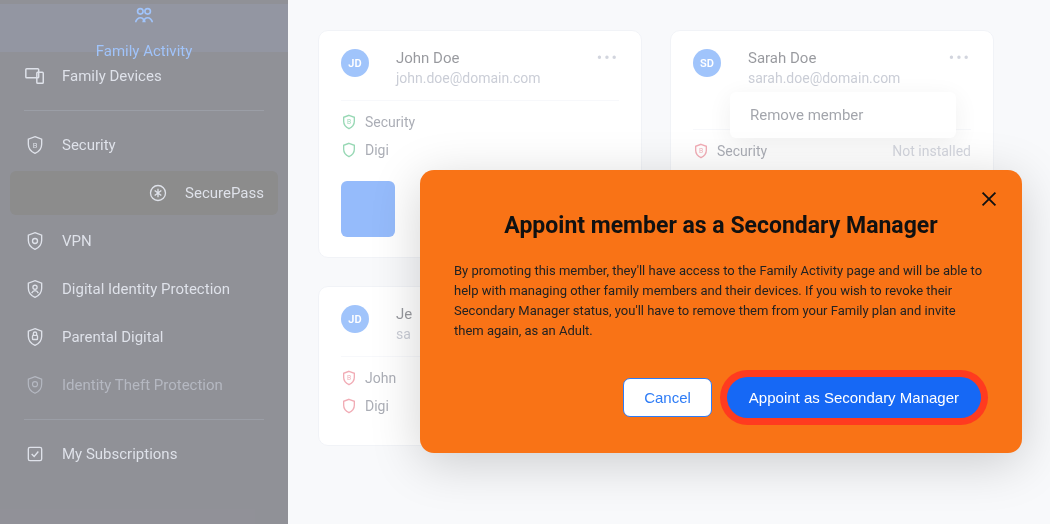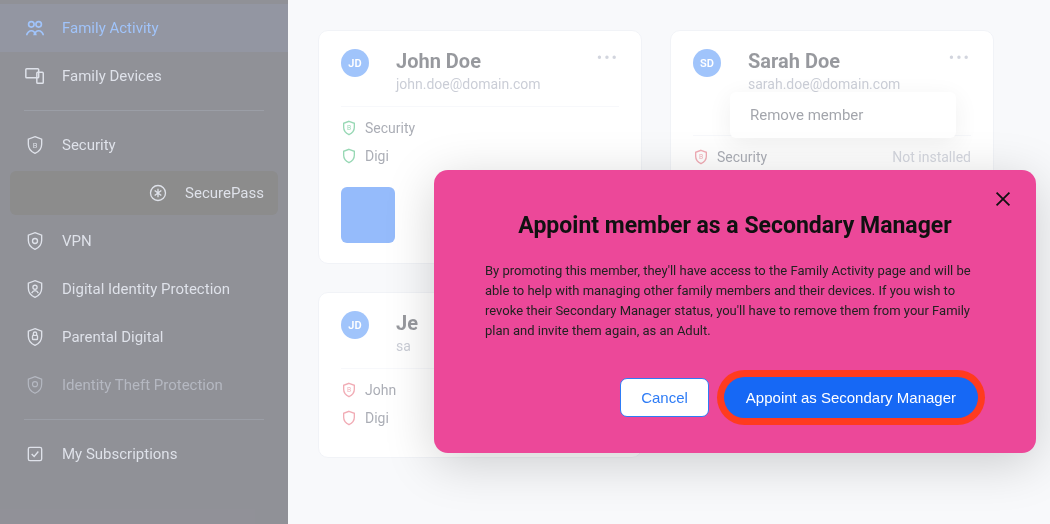--- a/index.html
+++ b/index.html
@@ -27,20 +27,21 @@
     height: 48px;
     padding: 0 24px;
     gap: 16px;
     font-size: 15px;
     cursor: pointer;
   }
   .side-item .icon { width: 22px; height: 22px; display: flex; align-items: center; justify-content: center; }
   .side-item.active {
     background: #111831;
     color: #2e7cf6;
+    flex-direction: column;
   }
   .side-item.dim { color: #5b6377; }
   .side-item.selected-dark {
     background: #000000;
     border-radius: 6px;
     margin: 2px 10px;
     height: 44px;
     padding: 0 14px;
     justify-content: flex-end;
   }
@@ -81,21 +82,21 @@
     background: #2e7cf6;
     color: #fff;
     font-size: 11px;
     font-weight: 600;
     display: flex;
     align-items: center;
     justify-content: center;
     flex-shrink: 0;
   }
   .name-block { flex: 1; }
-  .member-name { font-weight: 700; color: #1a1d28; font-size: 20px; }
+  .member-name { font-weight: 400; color: #1a1d28; font-size: 15px; }
   .member-email { color: #8a91a5; font-size: 14px; margin-top: 3px; }
   .dots { color: #9ba2b5; letter-spacing: 2px; font-size: 16px; cursor: pointer; line-height: 10px; padding-top: 4px; }
   .status-divider {
     border-top: 1px solid #edf0f6;
     margin: 12px 0;
   }
   .status-row {
     display: flex;
     align-items: center;
     justify-content: space-between;
@@ -137,27 +138,27 @@
   
   .overlay {
     position: absolute;
     inset: 0;
     background: rgba(255,255,255,0.55);
     z-index: 4;
   }
   
   .modal {
     position: absolute;
-    left: 434px;
+    left: 420px;
     top: 170px;
     width: 602px;
-    background: #ec4899;
+    background: #f97316;
     border-radius: 14px;
     box-shadow: 0 10px 50px rgba(0,0,0,0.18);
-    padding: 36px 51px 28px;
+    padding: 36px 34px 28px;
     z-index: 5;
   }
   .modal-close {
     position: absolute;
     top: 18px; right: 20px;
     width: 24px; height: 24px;
     cursor: pointer;
     color: #222;
   }
   .modal-title {

